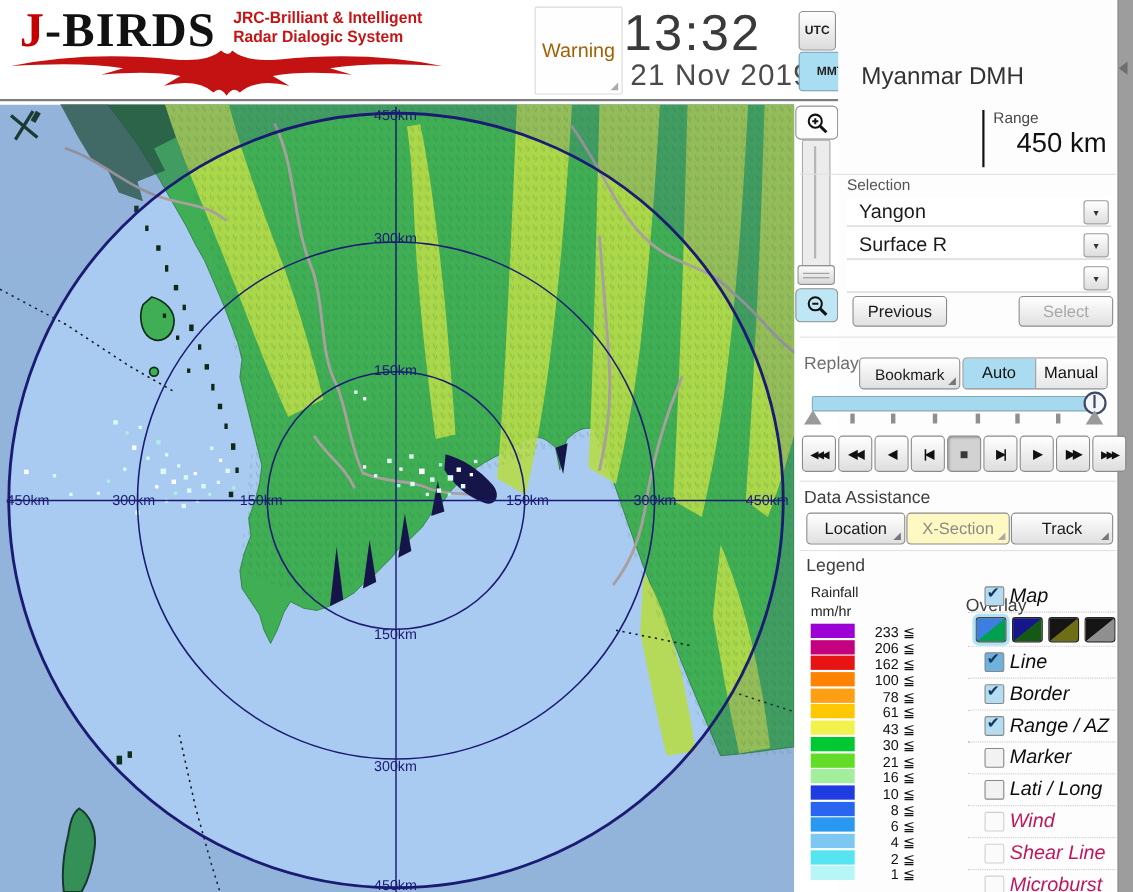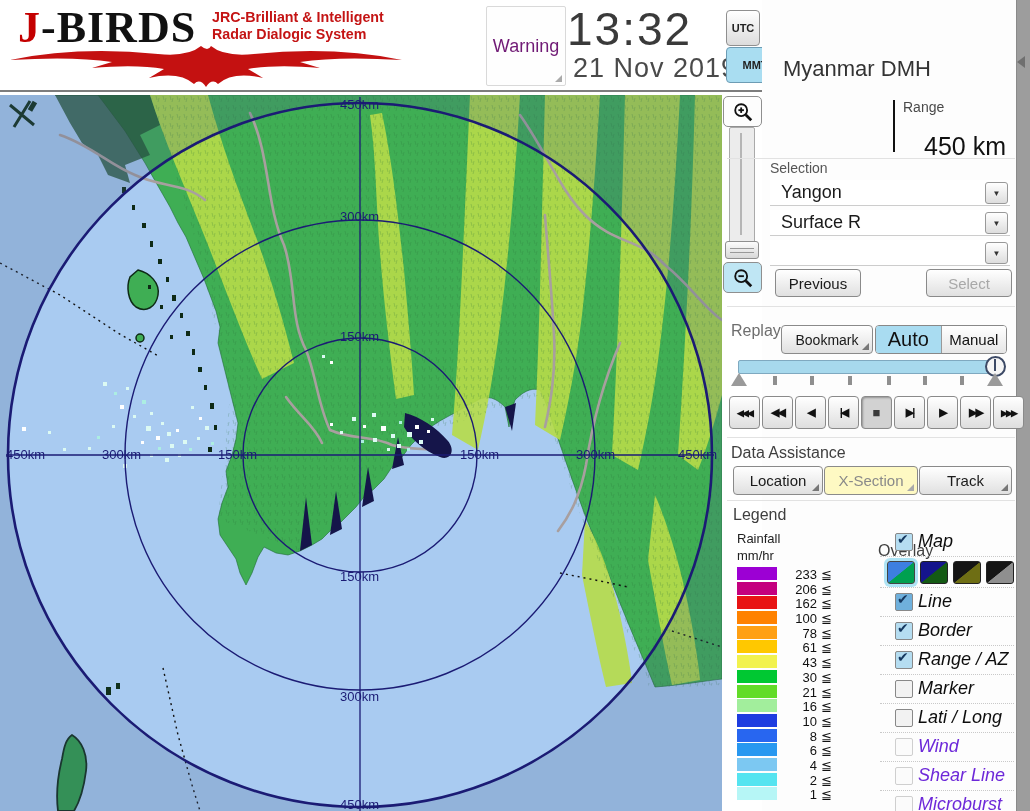--- a/index.html
+++ b/index.html
@@ -12,21 +12,21 @@
   #header-rule{left:0;top:90px;width:762px;height:2px;background:#7d7d7d;}
   #logo-word{left:18px;top:2px;font-family:"Liberation Serif",serif;font-weight:bold;
              font-size:44px;color:#111;letter-spacing:1px;}
   #logo-word .j{color:#c40000;}
   .tagline{left:212px;width:190px;color:#c41414;font-weight:bold;font-size:15px;
            transform:scaleX(.95);transform-origin:left;white-space:nowrap;}
   #tag1{top:8px;} #tag2{top:25px;}
   #eagle{left:8px;top:44px;}
 
   #warning-btn{left:486px;top:6px;width:78px;height:78px;background:#fefefe;border:1px solid #d9d9d9;
-               border-radius:2px;color:#701a75;font-size:18px;display:flex;align-items:center;
+               border-radius:2px;color:#a16207;font-size:18px;display:flex;align-items:center;
                justify-content:center;text-align:right;}
   .corner{position:absolute;right:3px;bottom:3px;width:0;height:0;
           border-left:7px solid transparent;border-bottom:7px solid #777;}
   .corner.lite{border-bottom-color:#aaa;}
 
   #clock-time{left:567px;top:2px;font-size:46px;color:#3a3a3a;letter-spacing:2px;}
   #clock-date{left:573px;top:53px;font-size:27px;color:#4a4a4a;letter-spacing:1px;}
 
   .tz-btn{left:726px;width:32px;height:34px;border:1px solid #8f8f8f;border-radius:4px;
           font-size:11px;font-weight:bold;color:#222;display:flex;align-items:center;justify-content:center;
@@ -56,39 +56,39 @@
               border:1px solid #8f8f8f;border-radius:3px;}
   #zoom-thumb::after{content:"";position:absolute;left:4px;right:4px;top:6px;height:3px;
                      border-top:1px solid #999;border-bottom:1px solid #999;}
 
   
   #sidebar-bg{left:762px;top:0;width:254px;height:811px;background:#fdfdfd;}
   .sep{left:727px;width:288px;height:1px;background:#e2e2e2;}
 
   #range-divider{left:893px;top:100px;width:2px;height:52px;background:#111;}
   #range-label{left:903px;top:99px;font-size:14px;color:#4a4a4a;}
-  #range-value{left:866px;top:132px;width:140px;text-align:right;font-size:25px;color:#111;}
+  #range-value{left:866px;top:116px;width:140px;text-align:right;font-size:25px;color:#111;}
 
   #selection-label{left:770px;top:160px;font-size:14px;color:#555;}
   .dd-row{left:770px;width:240px;height:25px;background:#fff;border-bottom:1px solid #ccc;}
   .dd-text{position:absolute;left:11px;top:2px;font-size:18px;color:#1a1a1a;}
   .dd-arrow{position:absolute;right:2px;top:2px;width:21px;height:20px;border:1px solid #999;border-radius:3px;
             background:linear-gradient(#fff,#ddd);font-size:8px;color:#333;display:flex;align-items:center;justify-content:center;}
 
   .btn{border:1px solid #8a8a8a;border-radius:4px;background:linear-gradient(#ffffff,#e0e0e0);
        color:#1a1a1a;font-size:15px;display:flex;align-items:center;justify-content:center;}
   .btn.disabled{color:#a8a8a8;}
   .btn.gray{background:#fef9c3;color:#8a8a8a;}
   #prev-btn{left:775px;top:269px;width:84px;height:26px;}
   #select-btn{left:926px;top:269px;width:84px;height:26px;}
 
   #replay-label{left:731px;top:322px;font-size:16px;color:#6e6e6e;}
   #bookmark-btn{left:781px;top:325px;width:90px;height:27px;font-size:14px;}
   #automan{left:875px;top:325px;width:130px;height:27px;border:1px solid #888;border-radius:4px;display:flex;overflow:hidden;}
-  #auto-btn{width:50%;background:#a9dcf1;display:flex;align-items:center;justify-content:center;font-size:20px;color:#111;}
+  #auto-btn{width:50%;background:#a9dcf1;display:flex;align-items:center;justify-content:center;font-size:15px;color:#111;}
   #manual-btn{width:50%;background:linear-gradient(#fff,#e6e6e6);border-left:1px solid #999;display:flex;align-items:center;justify-content:center;font-size:15px;color:#111;}
 
   #replay-track{left:738px;top:360px;width:252px;height:12px;background:#a7d9ed;border:1px solid #7fa9c0;border-radius:2px;}
   #replay-thumb{left:985px;top:356px;width:17px;height:17px;border:2px solid #3d4a66;border-radius:50%;background:#f6f6f6;}
   #replay-thumb::after{content:"";position:absolute;left:7px;top:1px;width:2px;height:12px;background:#3d4a66;}
   .end-tri{top:373px;width:0;height:0;border-left:8px solid transparent;border-right:8px solid transparent;
            border-bottom:13px solid #9a9a9a;}
   #tri-left{left:731px;} #tri-right{left:987px;}
   .tick{top:376px;width:4px;height:9px;background:#8f8f8f;}
 
@@ -116,21 +116,21 @@
 
   #overlay-rows{left:880px;top:528px;width:134px;}
   .ov-row{position:relative;height:28px;border-bottom:1px dotted #c9c9c9;}
   .ov-cb{position:absolute;left:15px;top:5px;width:16px;height:16px;border:1px solid #888;border-radius:2px;
          background:#f2f2f2;}
   .ov-cb.checked{background:#b5ddf1;}
   .ov-cb.dark{background:#6fb0dc;}
   .ov-cb.off{border-color:#cfcfcf;background:#fbfbfb;}
   .ov-check{position:absolute;left:1px;top:-3px;font-size:14px;color:#15375f;}
   .ov-label{position:absolute;left:38px;top:3px;font-size:18px;color:#0d0d0d;font-style:italic;}
-  .ov-label.off{color:#6d28d9;}
+  .ov-label.off{color:#be185d;}
   #overlay-styles{position:relative;height:30px;border-bottom:1px dotted #c9c9c9;}
   .map-style{position:absolute;top:4px;width:26px;height:21px;border:1px solid #222;border-radius:3px;}
   .map-style.sel{box-shadow:0 0 0 3px #aee4f5;border-color:#444;}
 </style>
 </head>
 <body>
 
 <div id="app">
 
   <div id="header" class="abs">

